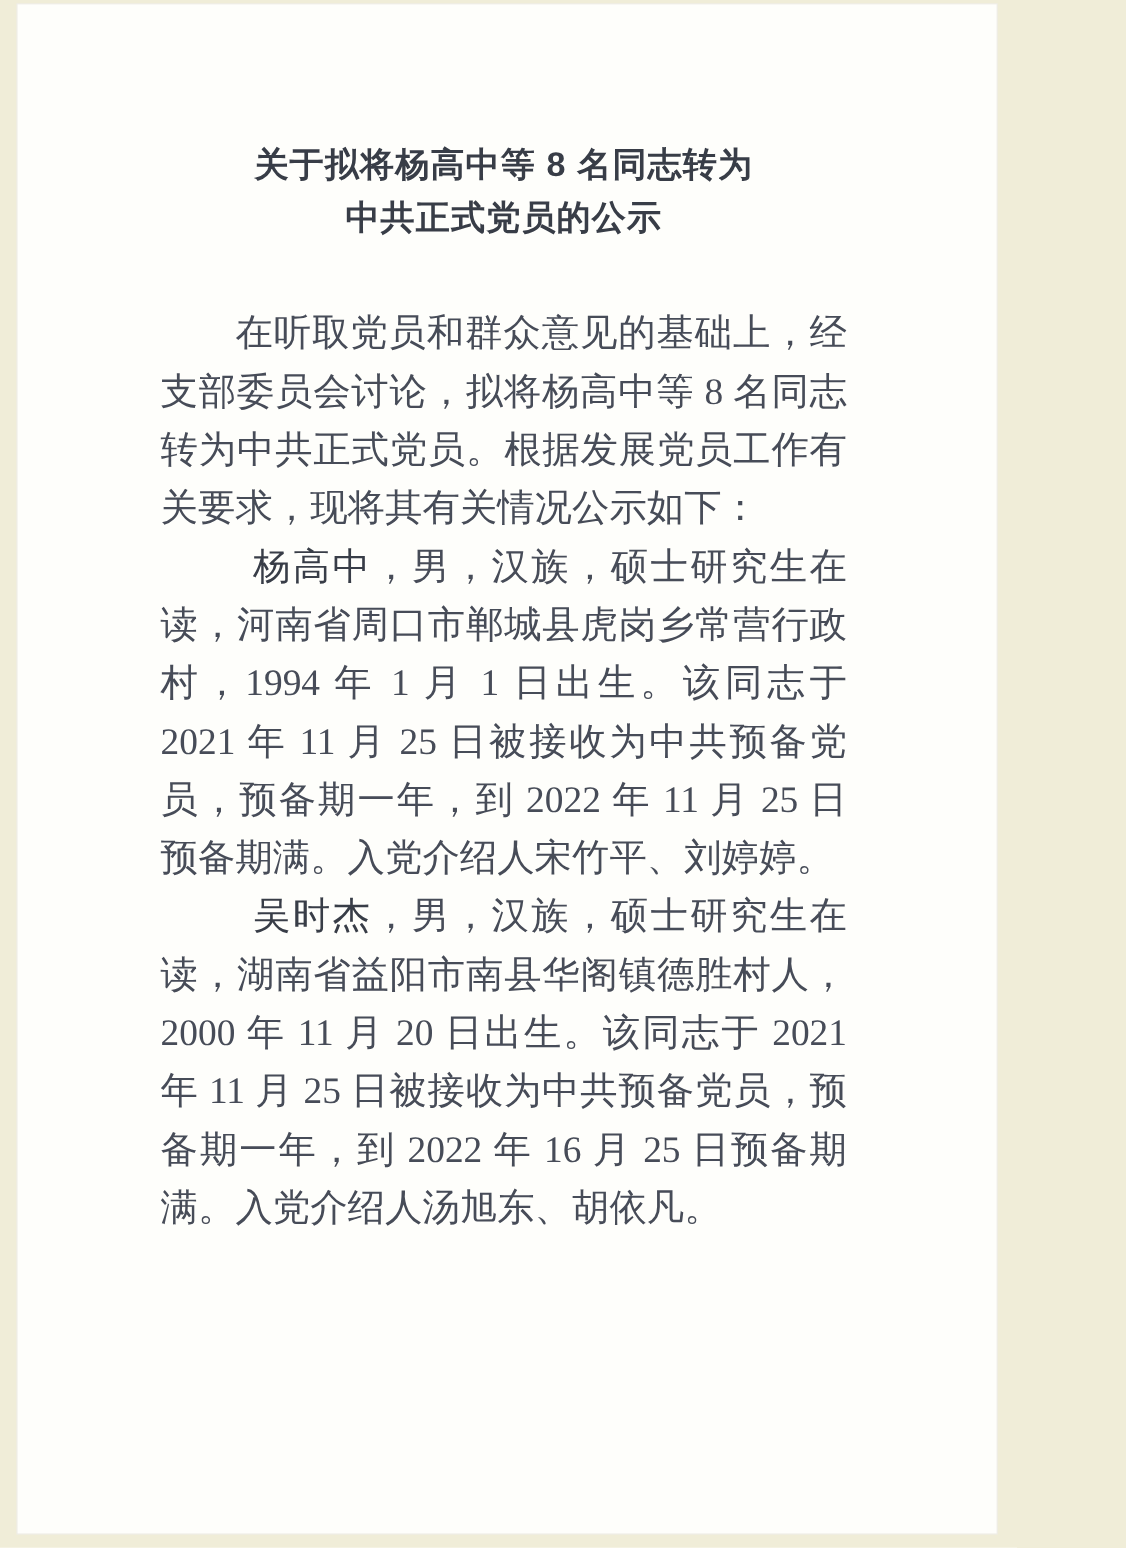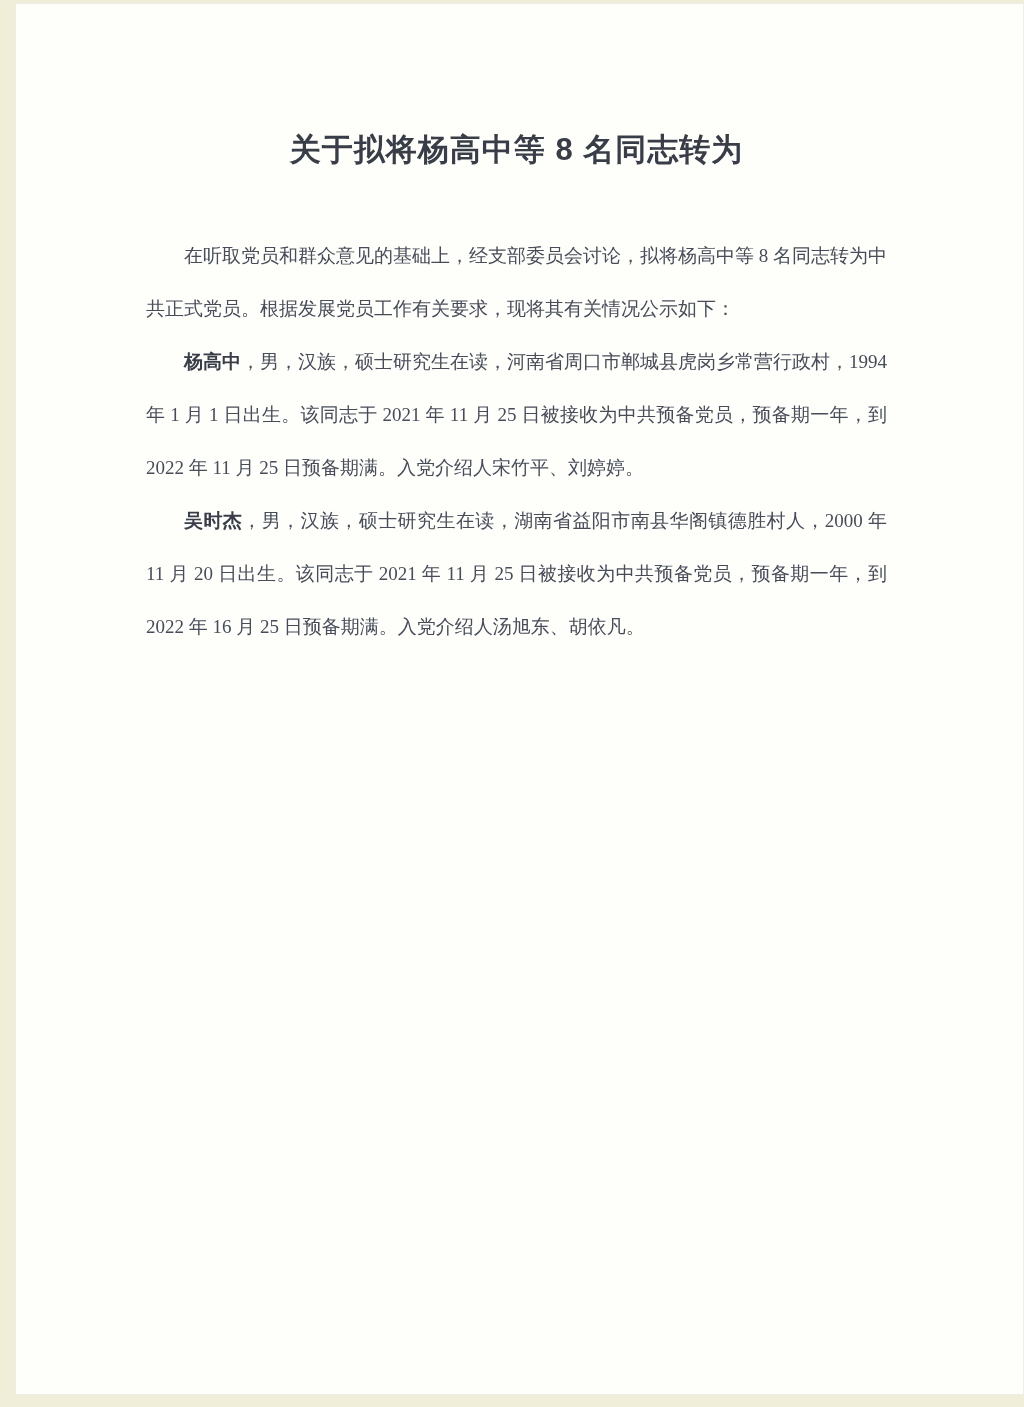--- a/index.html
+++ b/index.html
@@ -13,57 +13,59 @@
     width: 1024px; height: 1407px;
     overflow: hidden;
   }
   body {
     background: var(--edge);
     font-family: "Liberation Serif", "DejaVu Serif", serif;
   }
   .page {
     position: absolute;
     left: 15px; top: 3px;
-    width: 1009px; height: 1392px;
+    width: 892px; height: 1392px;
     background: var(--paper);
     border: 1px solid rgba(120, 115, 90, 0.12);
     padding: 0 136px 0 130px;
   }
   .title {
     margin-top: 122px;
     text-align: center;
     font-family: "Liberation Sans", "DejaVu Sans", sans-serif;
     font-weight: bold;
     font-size: 31px;
     line-height: 48px;
     color: var(--ink-strong);
     letter-spacing: 1px;
   }
   .doc-body {
     margin-top: 55px;
-    font-size: 19px;
+    font-size: 34px;
     line-height: 53px;
     color: var(--ink);
     text-align: justify;
     text-justify: inter-character;
   }
   .doc-body p {
     text-indent: 2em;
   }
   .doc-body strong {
-    font-weight: bold;
+    font-weight: normal;
     color: var(--ink-strong);
+    margin-left: 16px;
   }
 </style>
 </head>
 <body>
 
 <div class="page">
   <div class="title">
     <div>关于拟将杨高中等 8 名同志转为</div>
+    <div>中共正式党员的公示</div>
   </div>
 
   <div class="doc-body">
     <p><span>在听取党员和群众意见的基础上，经支部委员会讨论，拟将杨高中等 8 名同志转为中共正式党员。根据发展党员工作有关要求，现将其有关情况公示如下：</span></p>
 
     <p><strong>杨高中</strong><span>，男，汉族，硕士研究生在读，河南省周口市郸城县虎岗乡常营行政村，1994 年 1 月 1 日出生。该同志于 2021 年 11 月 25 日被接收为中共预备党员，预备期一年，到 2022 年 11 月 25 日预备期满。入党介绍人宋竹平、刘婷婷。</span></p>
 
     <p><strong>吴时杰</strong><span>，男，汉族，硕士研究生在读，湖南省益阳市南县华阁镇德胜村人，2000 年 11 月 20 日出生。该同志于 2021 年 11 月 25 日被接收为中共预备党员，预备期一年，到 2022 年 16 月 25 日预备期满。入党介绍人汤旭东、胡依凡。</span></p>
 
 

